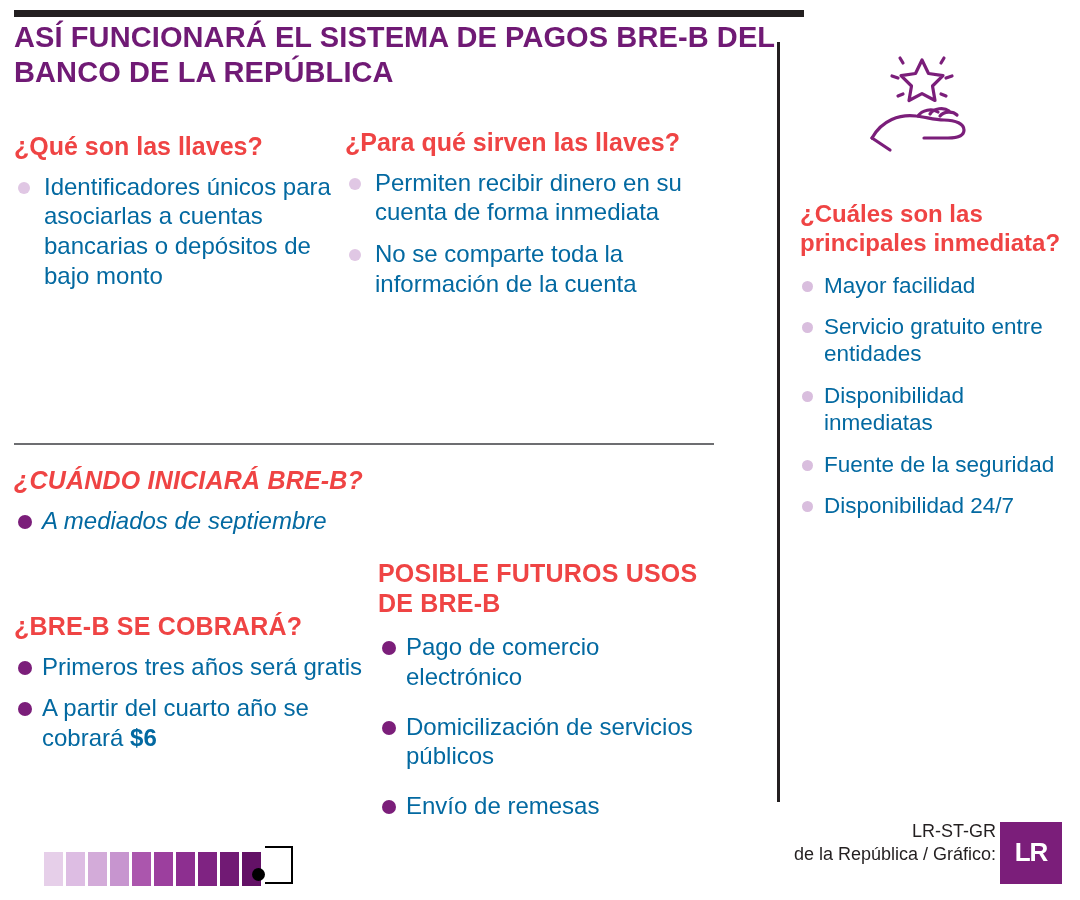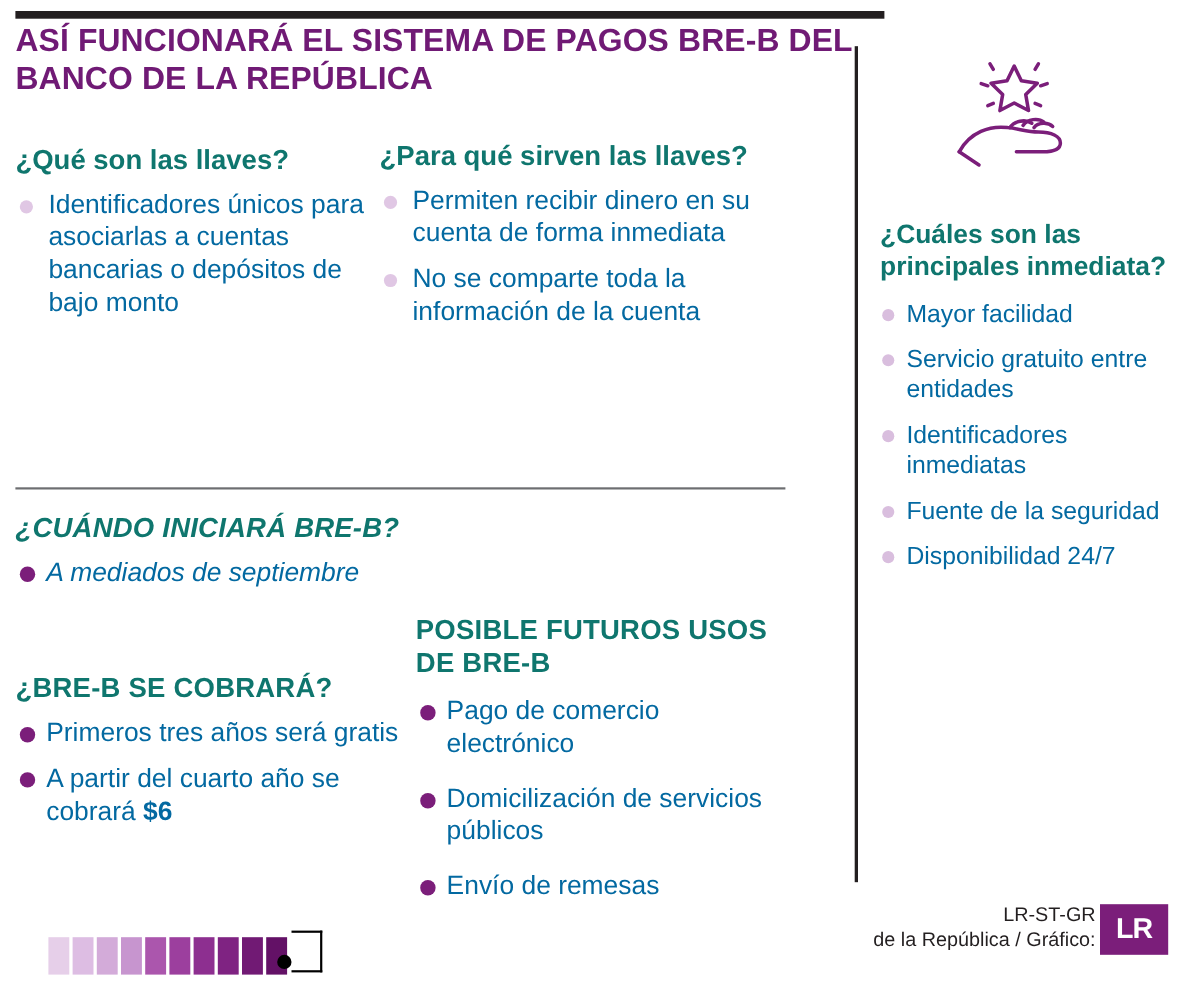--- a/index.html
+++ b/index.html
@@ -61,21 +61,21 @@
   }
 
   
   .block { position: absolute; }
 
   h2.q {
     margin: 0 0 10px 0;
     font-size: 25px;
     line-height: 1.18;
     font-weight: bold;
-    color: #0f766e;
+    color: #ef4444;
   }
   h2.q.caps {
     font-size: 25px;
     letter-spacing: 0.2px;
   }
   ul.bullets {
     list-style: none;
     margin: 0;
     padding: 0;
   }
@@ -189,21 +189,21 @@
     font-size: 18px;
     line-height: 1.3;
     color: #231f20;
   }
   
   .lr-logo {
     position: absolute;
     left: 1000px;
     top: 822px;
     width: 62px;
-    height: 46px;
+    height: 62px;
     background: #7b1e7a;
     color: #ffffff;
     font-weight: bold;
     font-size: 26px;
     display: flex;
     align-items: center;
     justify-content: center;
     letter-spacing: -1px;
   }
   .lr-logo span { display: inline-block; transform: translateY(-1px); }
@@ -293,21 +293,21 @@
       <li><span class="dot"></span><span>Domicilización de servicios públicos</span></li>
       <li><span class="dot"></span><span>Envío de remesas</span></li>
     </ul>
   </div>
 
   <div class="block" id="block-ventajas">
     <h2 class="q">¿Cuáles son las principales inmediata?</h2>
     <ul class="bullets mid">
       <li><span class="dot"></span><span>Mayor facilidad</span></li>
       <li><span class="dot"></span><span>Servicio gratuito entre entidades</span></li>
-      <li><span class="dot"></span><span>Identificadores inmediatas</span></li>
+      <li><span class="dot"></span><span>Disponibilidad inmediatas</span></li>
       <li><span class="dot"></span><span>Fuente de la seguridad</span></li>
       <li><span class="dot"></span><span>Disponibilidad 24/7</span></li>
     </ul>
   </div>
 
   <div class="source">
     <div>LR-ST-GR</div>
     <div>de la República / Gráfico:</div>
   </div>
 

